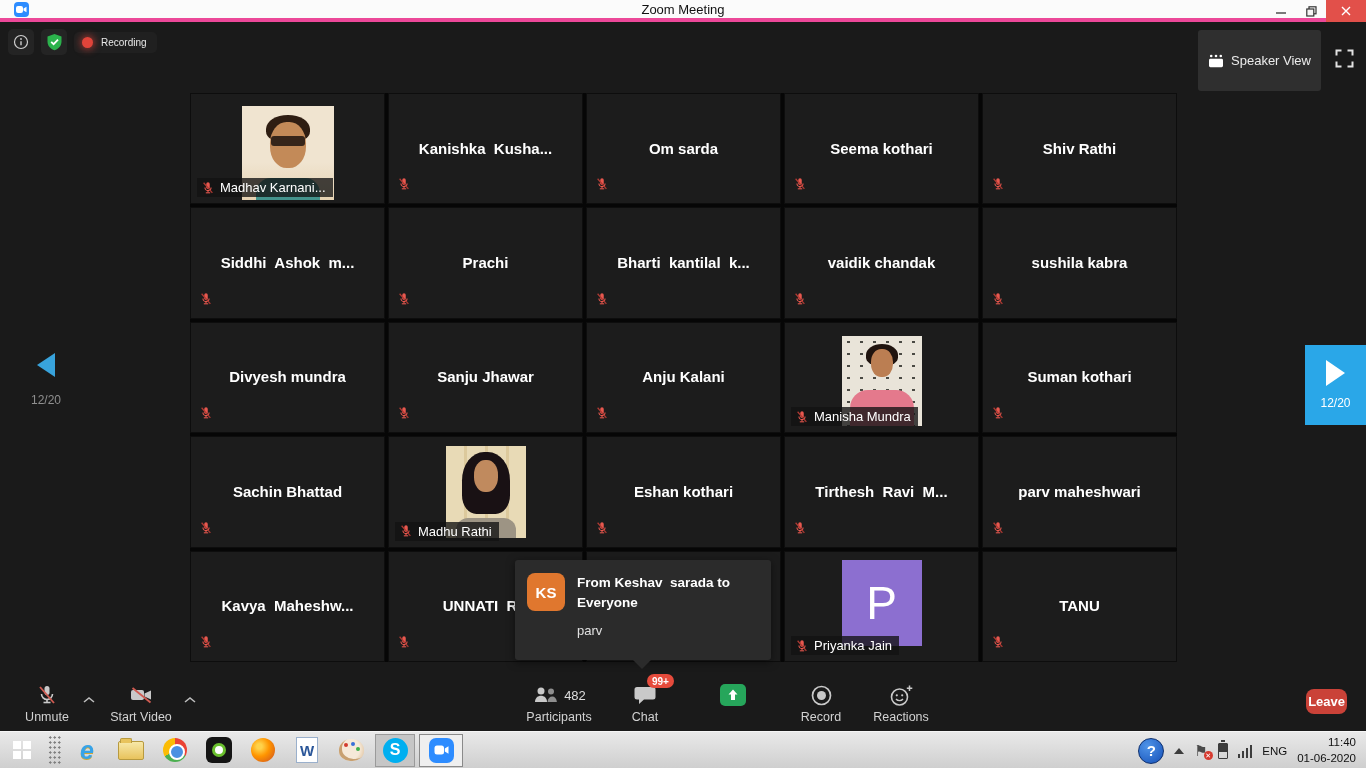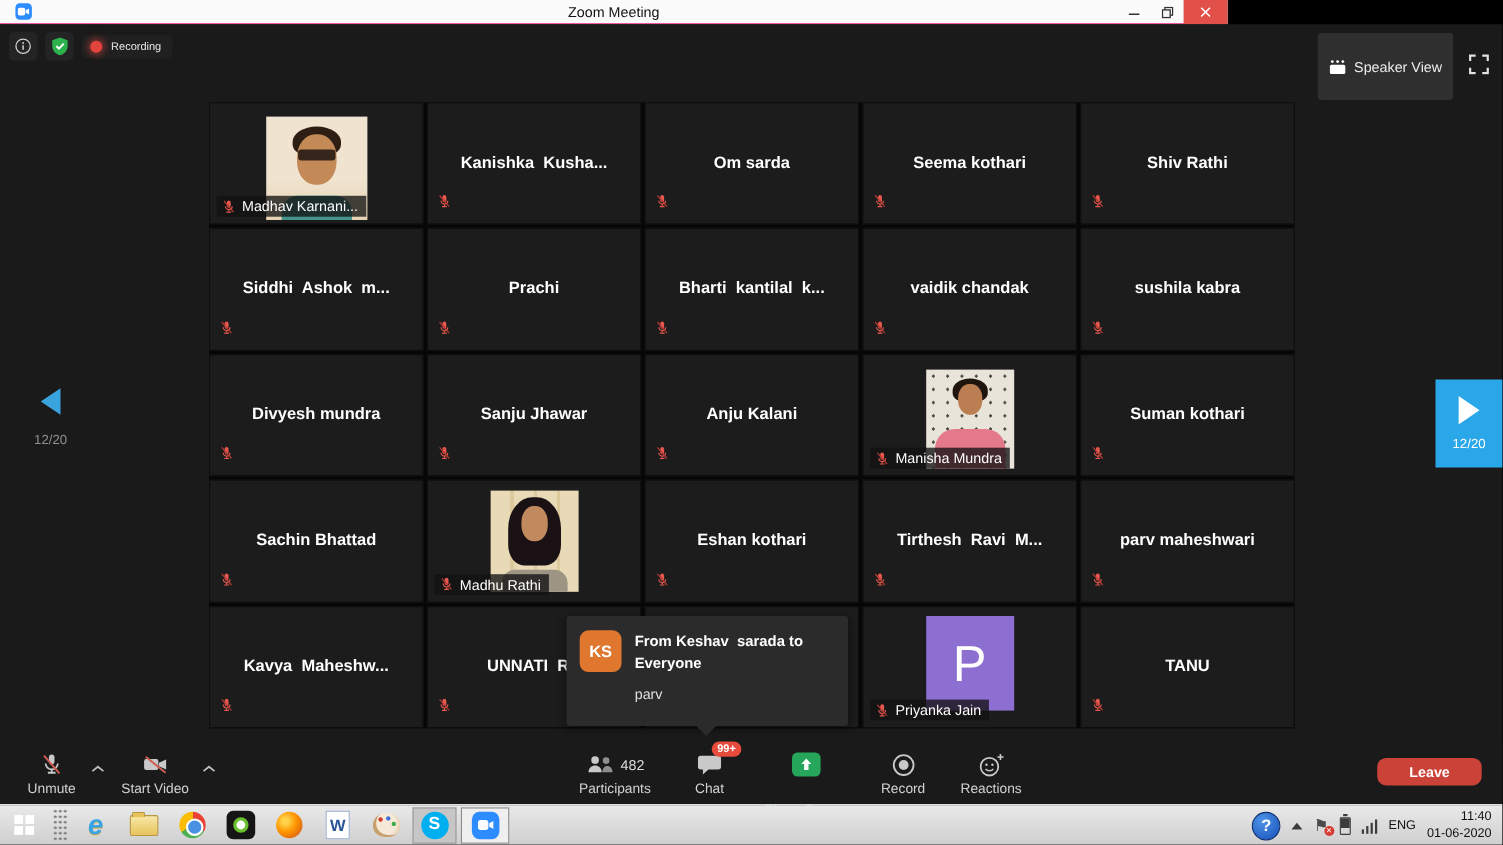--- a/index.html
+++ b/index.html
@@ -1,20 +1,20 @@
 <!DOCTYPE html>
 <html><head>
 <meta charset="utf-8">
 <style>
   * { margin:0; padding:0; box-sizing:border-box; }
   html,body { width:1366px; height:768px; background:#000; font-family:"Liberation Sans", sans-serif; }
   .screen { position:relative; width:1366px; height:768px; overflow:hidden; }
 
   
-  .titlebar { position:absolute; top:0; left:0; width:1116px; height:22px; background:#fbfbfb; border-bottom:1px solid #ec4899; display:flex; align-items:center; }
+  .titlebar { position:absolute; top:0; left:0; width:1366px; height:22px; background:#fbfbfb; border-bottom:4px solid #ec4899; display:flex; align-items:center; }
   .app-icon { width:15px; height:15px; margin-left:14px; border-radius:4px; background:#2d8cff; display:flex; align-items:center; justify-content:center; }
   .app-icon svg { display:block; }
   .tb-title { position:absolute; left:0; right:0; text-align:center; font-size:13px; color:#111; }
   .win-controls { position:absolute; right:0; top:0; height:22px; display:flex; }
   .wc { width:30px; height:22px; display:flex; align-items:center; justify-content:center; color:#333; font-size:12px; cursor:default; }
   .wc.close { width:40px; background:#e2504a; color:#fff; }
 
   
   .meeting { position:absolute; top:22px; left:0; width:1366px; height:709px; background:#1a1a1a; }
 
@@ -71,21 +71,21 @@
   
   .toolbar { position:absolute; left:0; bottom:0; width:100%; height:55px; background:#1a1a1a; }
   .tb-item { position:absolute; top:5px; display:flex; flex-direction:column; align-items:center; }
   .tb-iconrow { height:28px; display:flex; align-items:center; gap:5px; position:relative; }
   .tb-label { margin-top:1px; font-size:12.5px; color:#d2d2d2; white-space:nowrap; }
   .tb-count { color:#dcdcdc; font-size:13px; }
   .caret { position:absolute; top:14px; }
   .badge { position:absolute; top:-7px; left:14px; background:#e64b3c; color:#fff; font-size:10px; font-weight:bold; padding:1.5px 5px; border-radius:9px; }
   .share-sq { width:26px; height:22px; background:#26a65b; border-radius:5px; display:flex; align-items:center; justify-content:center; }
   .share-label { color:#2cc36b; }
-  .leave-btn { position:absolute; right:19px; top:13px; background:#ca4238; color:#fff; font-size:13px; font-weight:bold; border:none; border-radius:8px; padding:5px 29px; }
+  .leave-btn { position:absolute; right:19px; top:13px; background:#ca4238; color:#fff; font-size:13px; font-weight:bold; border:none; border-radius:8px; padding:5px 2px; }
 
   
   .taskbar { position:absolute; left:0; bottom:0; width:1366px; height:37px; background:linear-gradient(#e9e9e9,#cfcfcf); border-top:1px solid #f6f6f6; display:flex; align-items:center; }
   .tk-left { display:flex; align-items:center; height:100%; }
   .tk-ico { width:34px; height:33px; margin:0 5px; display:flex; align-items:center; justify-content:center; }
   .win-logo { display:grid; grid-template-columns:8px 8px; grid-template-rows:8px 8px; gap:1.5px; }
   .win-logo b { background:#fff; }
   .grip { width:13px; height:30px; margin:0 4px; background-image:radial-gradient(#7e7e7e 1px, transparent 1.2px); background-size:4.5px 5px; }
   .ie-e { color:#37a3e8; font-size:25px; font-weight:bold; font-style:italic; text-shadow:0 1px 0 #caa63a; }
   .folder { position:relative; width:26px; height:19px; background:linear-gradient(#f7e8a8,#e8c35c); border:1px solid #b89a3e; border-radius:2px; }

